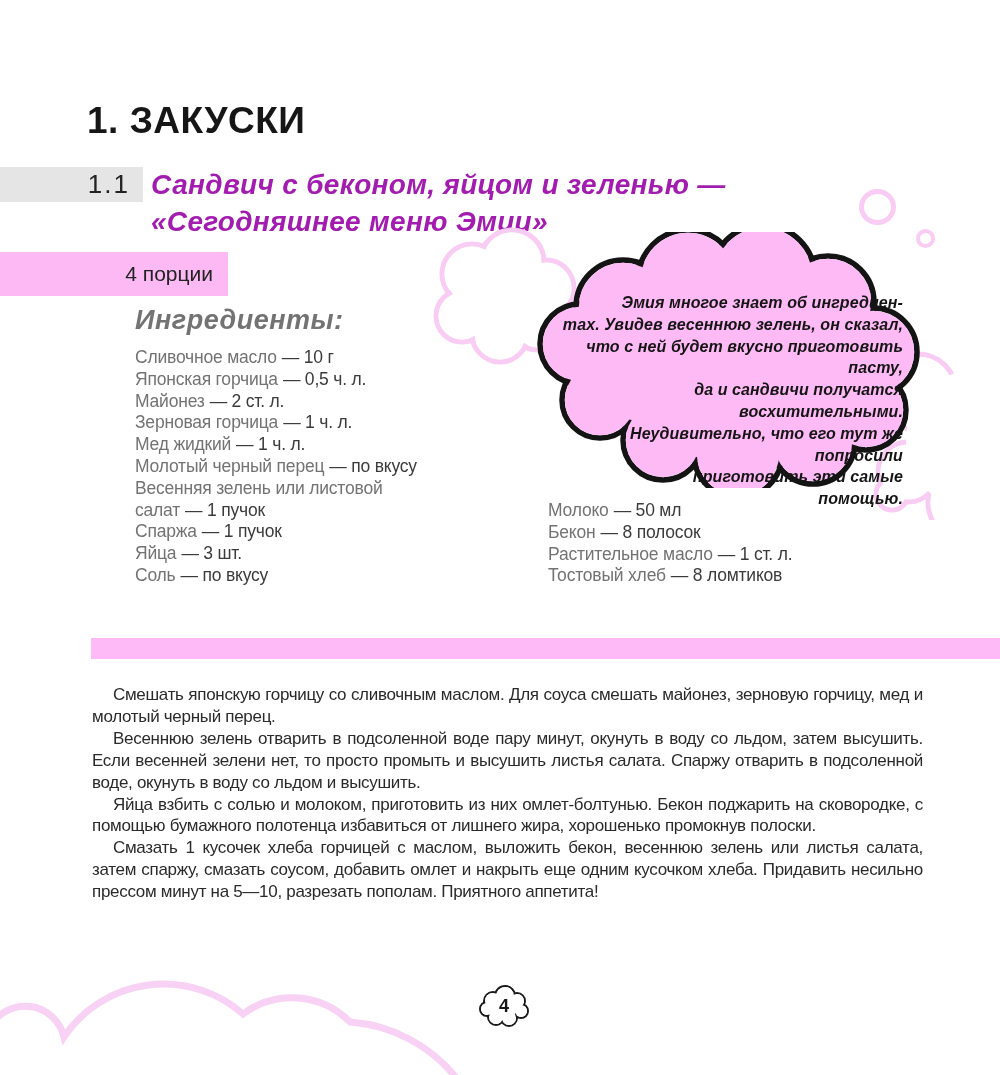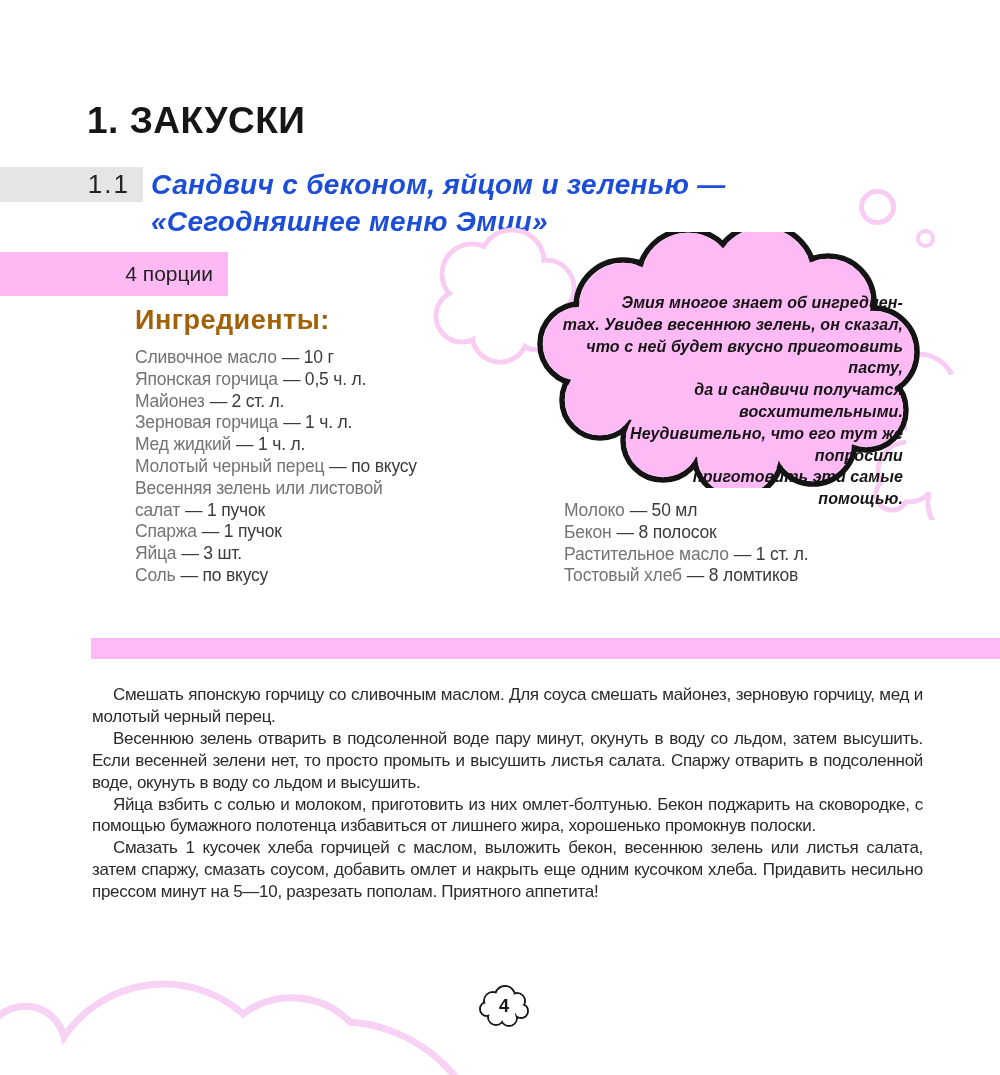--- a/index.html
+++ b/index.html
@@ -30,31 +30,31 @@
     background:#fcb9f4;
     display:flex;align-items:center;justify-content:flex-end;
     padding-right:15px;box-sizing:border-box;
     font-size:21px;color:#222;
   }
 
   
   .recipe-title{
     left:151px;top:166px;width:640px;
     font-style:italic;font-weight:bold;font-size:28px;line-height:37px;
-    letter-spacing:0.3px;color:#1d4ed8;
+    letter-spacing:0.3px;color:#a21caf;
   }
 
   .ingredients-heading{
     left:135px;top:305px;
-    font-weight:bold;font-size:27px;letter-spacing:0.5px;color:#a16207;
+    font-style:italic;font-weight:bold;font-size:27px;letter-spacing:0.5px;color:#737373;
   }
 
   .ing-col{font-size:17.5px;line-height:21.8px;letter-spacing:-0.2px;}
   .ing-col-left{left:135px;top:347px;width:400px;}
-  .ing-col-right{left:548px;top:500px;width:420px;margin-left:16px;}
+  .ing-col-right{left:548px;top:500px;width:420px;}
   .ing b{font-weight:normal;color:#737373;}
   .ing span{color:#3b3b3b;margin-left:5px;}
 
   
   .bubble-svg{left:528px;top:232px;z-index:3;}
   .bubble-text{
     left:558px;top:292px;width:345px;z-index:4;
     text-align:right;
     font-style:italic;font-weight:600;
     font-size:16px;line-height:21.8px;letter-spacing:0.1px;color:#151515;

